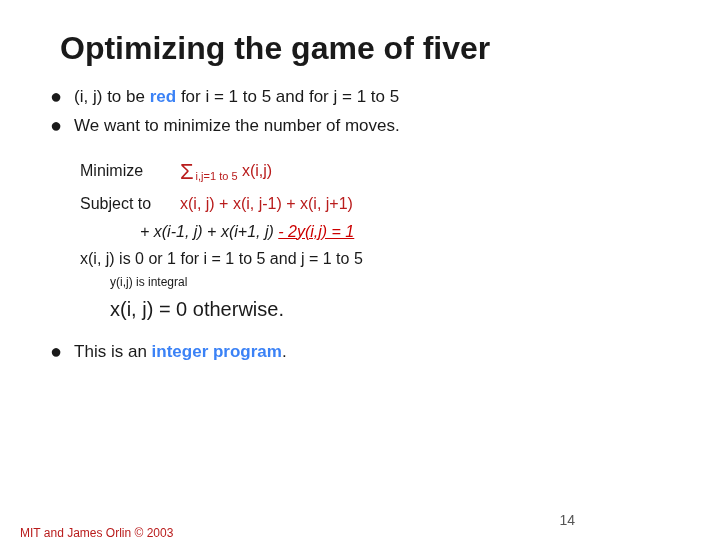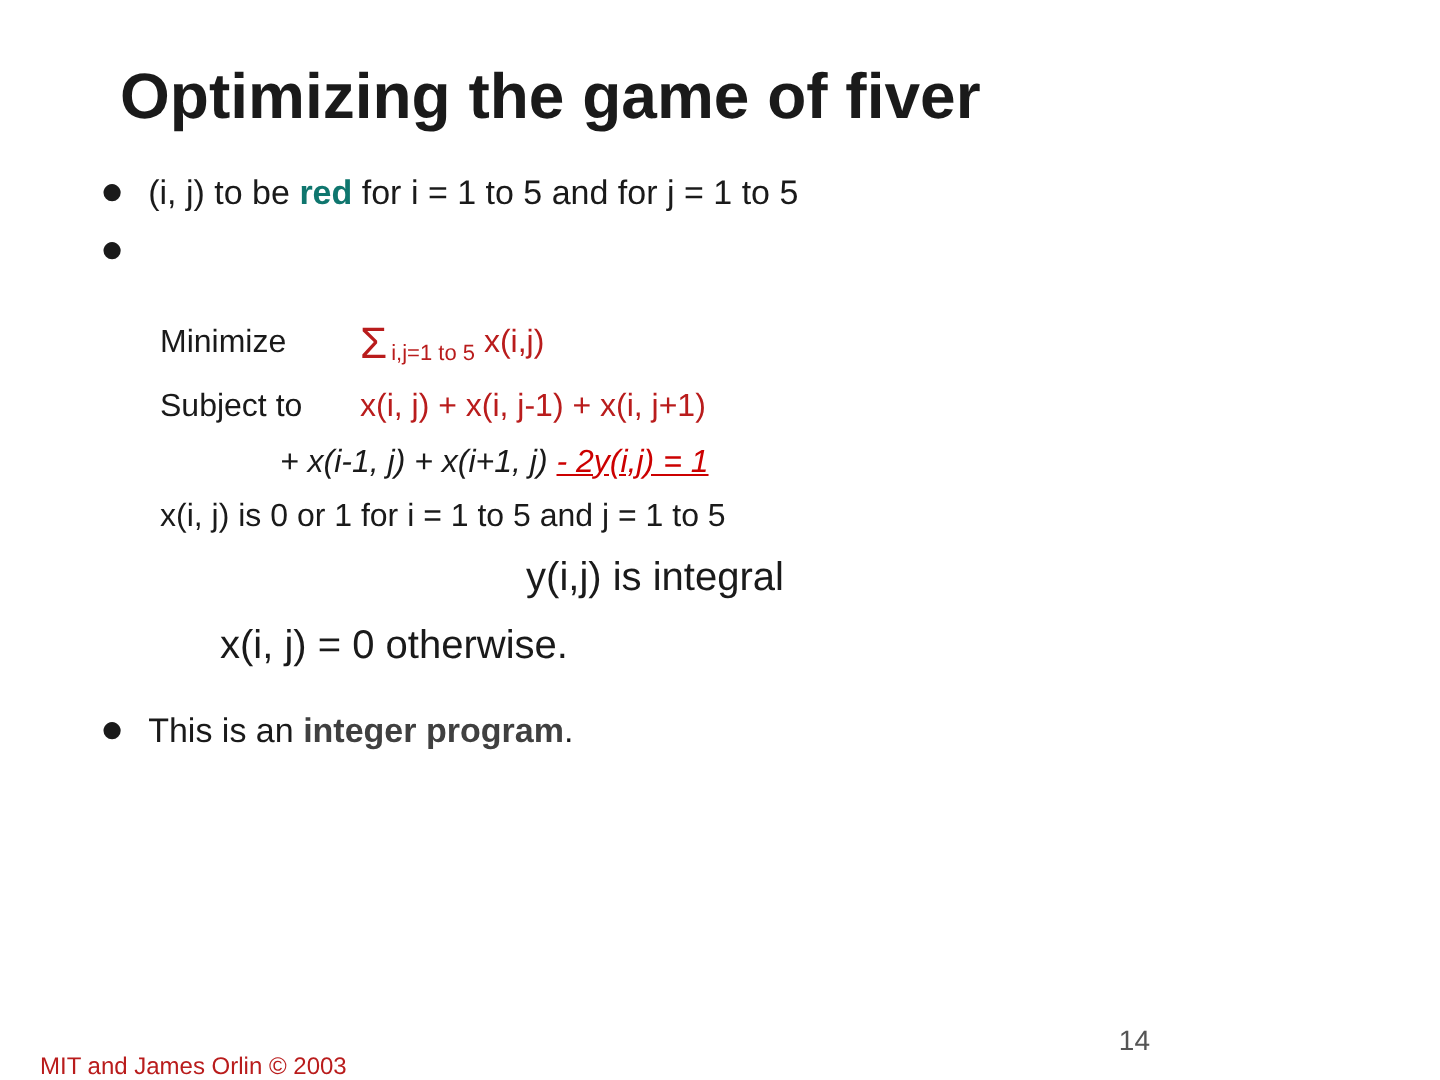--- a/index.html
+++ b/index.html
@@ -42,21 +42,21 @@
 
     .bullet-dot {
       color: #1a1a1a;
       font-size: 20px;
       margin-right: 12px;
       margin-top: -2px;
       flex-shrink: 0;
     }
 
     .red-text {
-      color: #0f766e;
+      color: #3b82f6;
       font-weight: bold;
     }
 
     .math-block {
       margin-left: 30px;
       margin-top: 10px;
       margin-bottom: 16px;
       font-size: 16px;
       line-height: 1.7;
     }
@@ -96,21 +96,21 @@
     }
 
     .bottom-bullet {
       display: flex;
       align-items: flex-start;
       margin-top: 14px;
       font-size: 17px;
     }
 
     .green-text {
-      color: #404040;
+      color: #3b82f6;
       font-weight: bold;
     }
 
     .page-number {
       position: absolute;
       bottom: 12px;
       right: 20px;
       font-size: 14px;
       color: #555;
     }
@@ -132,20 +132,21 @@
 
   <div class="bullet-section">
     <div class="bullet-item">
       <span class="bullet-dot">●</span>
       <span>
         <span>(i, j) to be </span><span class="red-text">red</span><span> for i = 1 to 5 and for j = 1 to 5</span>
       </span>
     </div>
     <div class="bullet-item">
       <span class="bullet-dot">●</span>
+      <span>We want to minimize the number of moves.</span>
     </div>
   </div>
 
   <div class="math-block">
 
     <div class="math-line">
       <span class="math-label">Minimize</span>
       <span class="math-content">
         <span class="sigma">Σ</span><span style="font-size:11px; vertical-align:sub;">i,j=1 to 5</span><span> x(i,j)</span>
       </span>
@@ -153,21 +154,21 @@
 
     <div class="math-line">
       <span class="math-label">Subject to</span>
       <span class="math-content">x(i, j) + x(i, j-1) + x(i, j+1)</span>
     </div>
 
     <div class="indent-line">
       <span>+ x(i-1, j) + x(i+1, j)  </span><span class="underline-red">- 2y(i,j) = 1</span>
     </div>
     <div style="font-size:16px; line-height:1.7;">x(i, j) is 0 or 1 for i = 1 to 5 and j = 1 to 5</div>
-    <div style="margin-left:30px; font-size:20px; line-height:1.7;text-align:center;">y(i,j) is integral</div>
+    <div style="margin-left:30px; font-size:12px; line-height:1.7;">y(i,j) is integral</div>
     <div style="margin-left:30px; font-size:20px; line-height:1.7;">x(i, j) = 0 otherwise.</div>
   </div>
 
   <div class="bottom-bullet">
     <span class="bullet-dot">●</span>
     <span>
       <span>This is an </span><span class="green-text">integer program</span><span>.</span>
     </span>
   </div>
 

